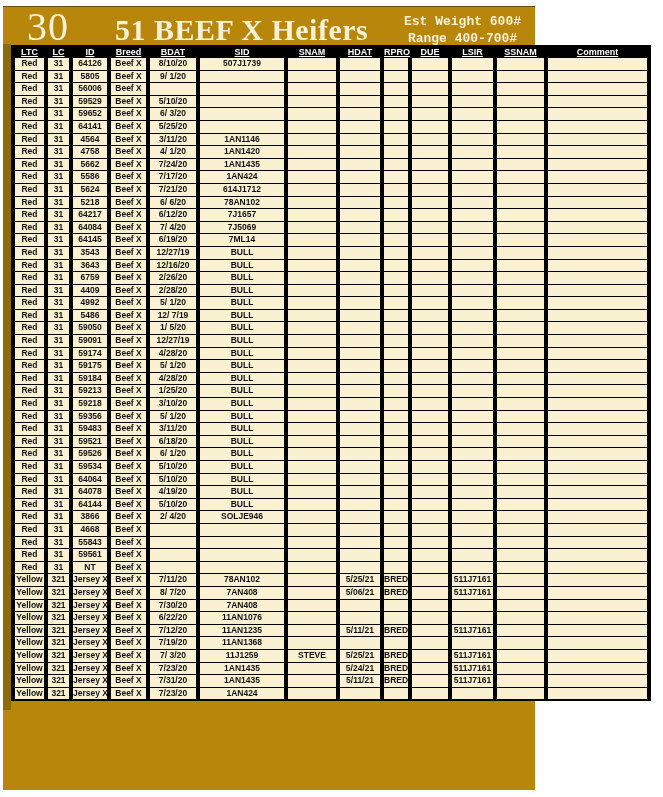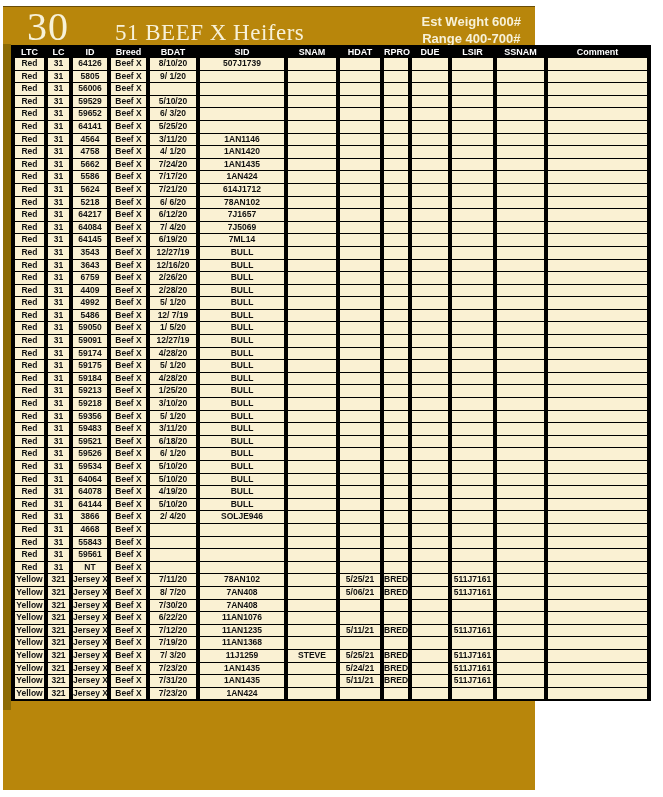--- a/index.html
+++ b/index.html
@@ -15,37 +15,37 @@
   .left-band{
     position:absolute;left:0;top:37px;width:8px;height:666px;
     background:var(--gold_dark,#8D6B05);
   }
   .lot-header{
     position:absolute;left:24px;top:-4px;display:flex;align-items:baseline;gap:46px;
     color:var(--cream_text,#F7F1D8);font-family:"Liberation Serif","DejaVu Serif",serif;
     white-space:nowrap;
   }
   .lot-number{font-size:40px;font-weight:400;letter-spacing:1px;}
-  .page-title{font-size:23px;font-weight:400;letter-spacing:0.5px;}
+  .page-title{font-size:30px;font-weight:700;letter-spacing:0.5px;}
   .weight-block{
     position:absolute;right:14px;top:7px;text-align:center;
     color:var(--cream_text,#F7F1D8);
-    font-family:Liberation Sans, sans-serif;
+    font-family:Liberation Mono, monospace;
     font-weight:700;font-size:13px;line-height:1.3;white-space:nowrap;
   }
   table.sheet{
     position:absolute;left:8px;top:38px;width:640px;
     table-layout:fixed;border-collapse:separate;border-spacing:4px 1px;
     background:var(--grid_black,#000000);
     border-bottom:1px solid var(--grid_black,#000000);
   }
   table.sheet th{
     height:11px;padding:0;margin:0;
     font-size:9px;font-weight:700;color:var(--header_text,#FFFFFF);
-    text-align:center;white-space:nowrap;overflow:visible;background:transparent;
+    text-align:center;white-space:nowrap;overflow:visible;background:transparent;text-decoration:underline;
   }
   table.sheet td{
     height:11.6px;padding:0;margin:0;
     background:var(--cell_cream,#FAF1D3);
     font-size:8.5px;font-weight:700;color:#111;
     text-align:center;vertical-align:middle;
     line-height:11.6px;white-space:pre;overflow:visible;
   }
 </style>
 </head>

